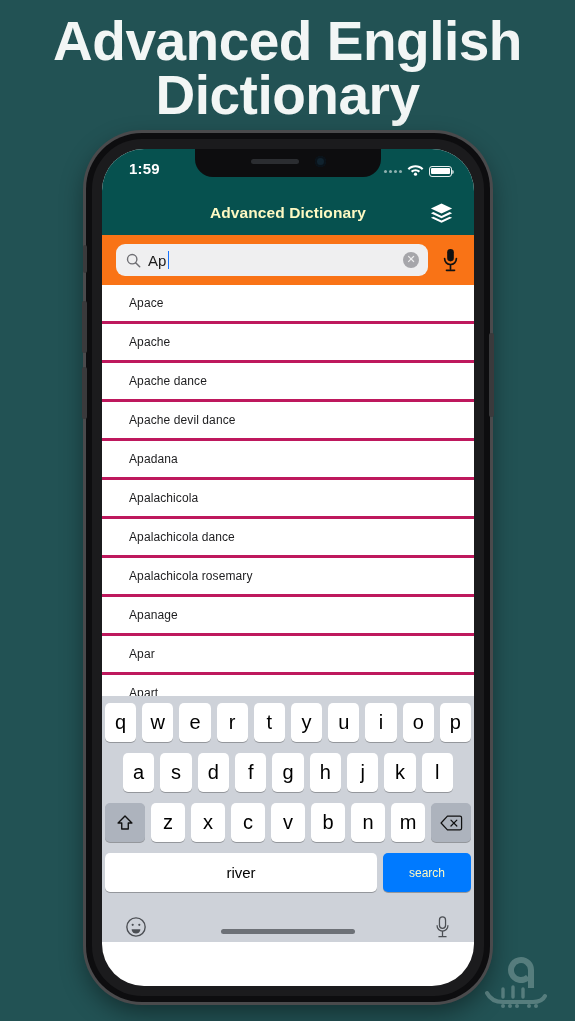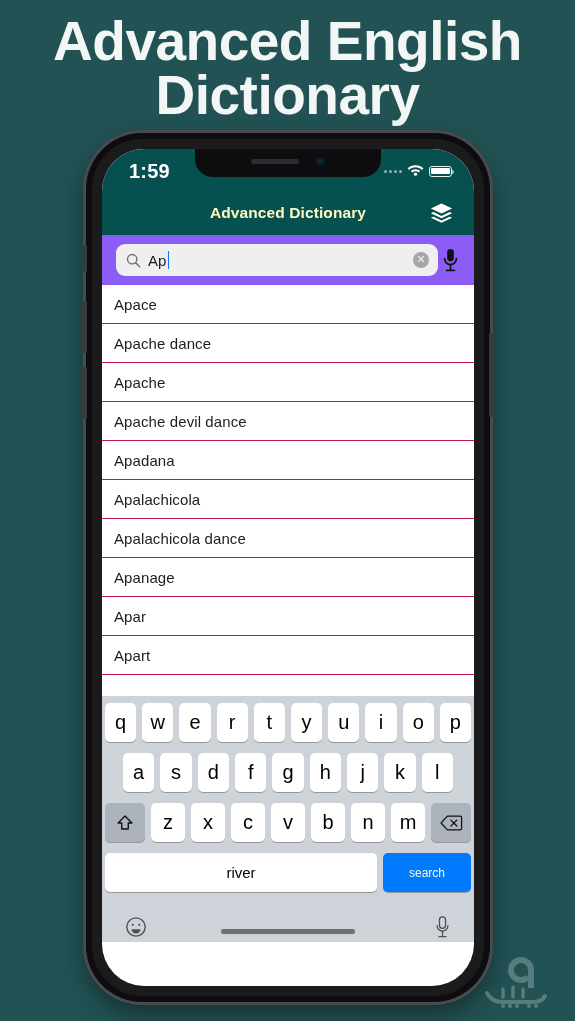--- a/index.html
+++ b/index.html
@@ -110,21 +110,21 @@
     position: relative;
     height: 42px;
     background: #06514f;
     color: #ffffff;
     z-index: 20;
   }
   .status-time {
     position: absolute;
     left: 27px;
     top: 11px;
-    font-size: 20px;
+    font-size: 15px;
     font-weight: bold;
     letter-spacing: .2px;
   }
   .status-right {
     position: absolute;
     right: 22px;
     top: 13px;
     display: flex;
     align-items: center;
     gap: 5px;
@@ -186,22 +186,23 @@
     display: flex;
     align-items: center;
     justify-content: center;
     cursor: pointer;
   }
 
   
   .search-row {
     display: flex;
     align-items: center;
+    gap: 10px;
     padding: 9px 12px 9px 14px;
-    background: #8b5cf6;
+    background: #f97316;
     box-sizing: border-box;
   }
   .search-field {
     flex: 1;
     height: 32px;
     background: #EFEFF0;
     border-radius: 9px;
     display: flex;
     align-items: center;
     padding: 0 9px 0 10px;
@@ -246,24 +247,24 @@
   
   .results {
     background: #ffffff;
     height: 411px;
     overflow: hidden;
   }
   .result-item {
     height: 39px;
     display: flex;
     align-items: center;
-    padding-left: 12px;
-    font-size: 15px;
+    padding-left: 27px;
+    font-size: 12px;
     color: #1d1d1f;
-    border-bottom: 1px solid #be185d;
+    border-bottom: 3px solid #be185d;
     box-sizing: border-box;
     cursor: pointer;
     letter-spacing: .1px;
   }
 
   
   .keyboard {
     background: #ced2d9;
     padding: 7px 3px 0 3px;
     box-sizing: border-box;
@@ -414,26 +415,27 @@
           <rect x="6.4" y="1" width="7.2" height="13.5" rx="3.6" fill="#111"></rect>
           <path d="M3.6 11.5a6.4 6.4 0 0 0 12.8 0" fill="none" stroke="#111" stroke-width="1.8" stroke-linecap="round"></path>
           <line x1="10" y1="18.2" x2="10" y2="23" stroke="#111" stroke-width="1.8" stroke-linecap="round"></line>
           <line x1="5.6" y1="24.2" x2="14.4" y2="24.2" stroke="#111" stroke-width="1.8" stroke-linecap="round"></line>
         </svg>
       </div>
     </div>
 
     <div class="results">
       <div class="result-item">Apace</div>
+      <div class="result-item">Apache</div>
       <div class="result-item">Apache dance</div>
-      <div class="result-item">Apache</div>
       <div class="result-item">Apache devil dance</div>
       <div class="result-item">Apadana</div>
       <div class="result-item">Apalachicola</div>
       <div class="result-item">Apalachicola dance</div>
+      <div class="result-item">Apalachicola rosemary</div>
       <div class="result-item">Apanage</div>
       <div class="result-item">Apar</div>
       <div class="result-item">Apart</div>
     </div>
 
     <div class="keyboard">
 
       <div class="krow">
         <div class="key">q</div>
         <div class="key">w</div>

